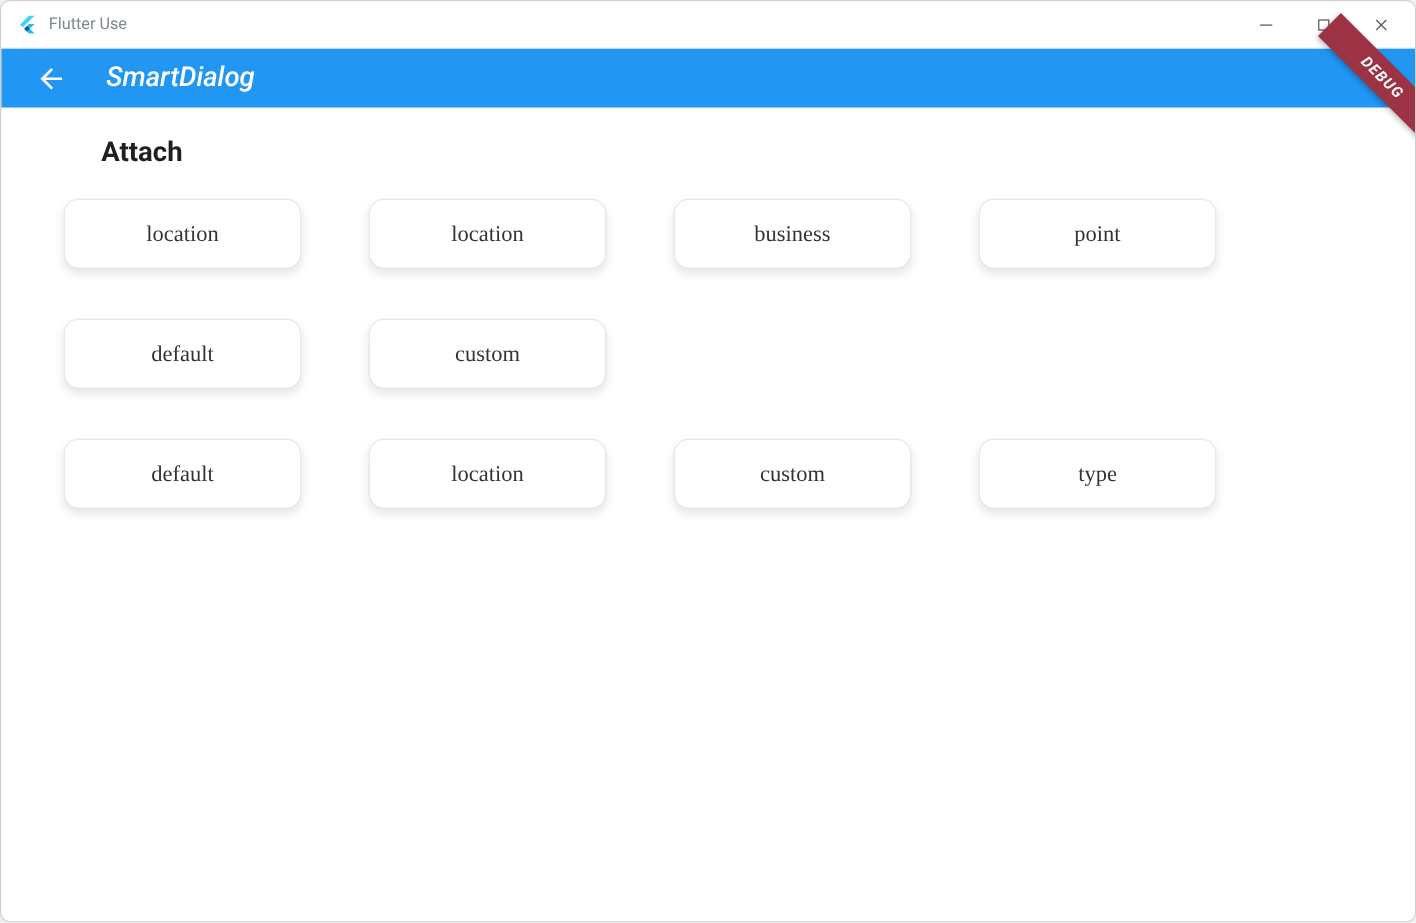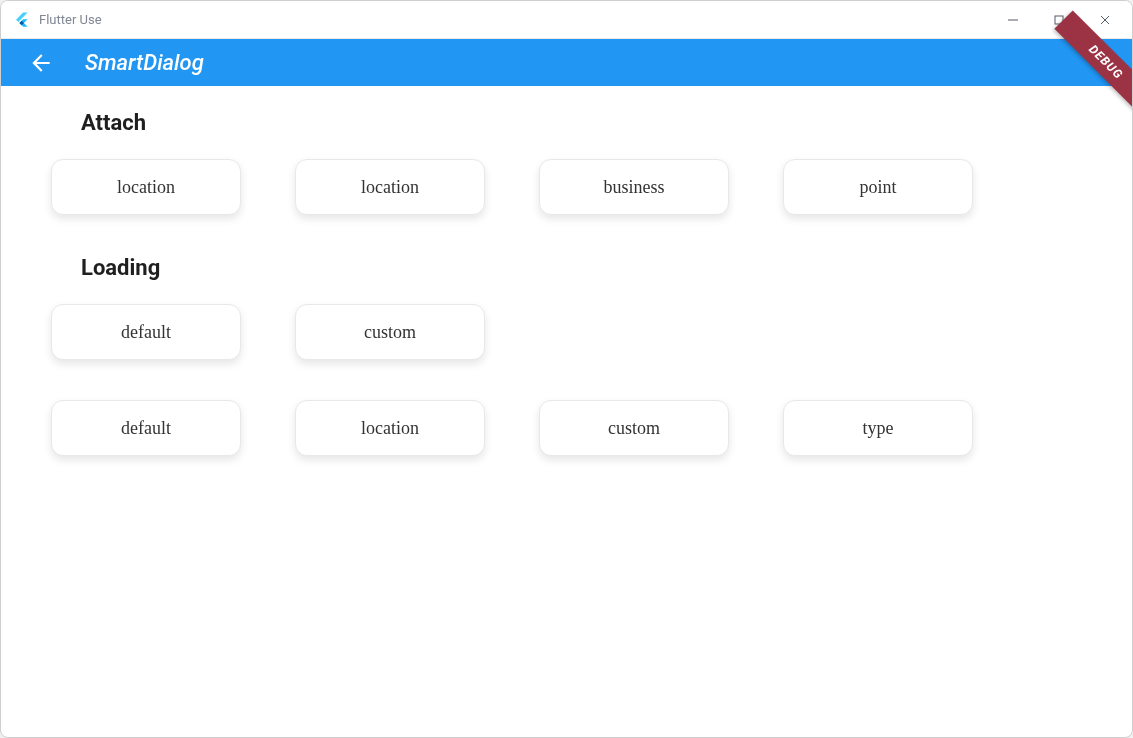--- a/index.html
+++ b/index.html
@@ -163,21 +163,20 @@
             </div>
             <div class="demo-btn">
               <span>business</span>
             </div>
             <div class="demo-btn">
               <span>point</span>
             </div>
           </div>
         </div>
         <div class="section">
-          <div class="section-title">Loading</div>
           <div class="btn-grid">
             <div class="demo-btn">
               <span>default</span>
             </div>
             <div class="demo-btn">
               <span>custom</span>
             </div>
           </div>
         </div>
         <div class="section">

